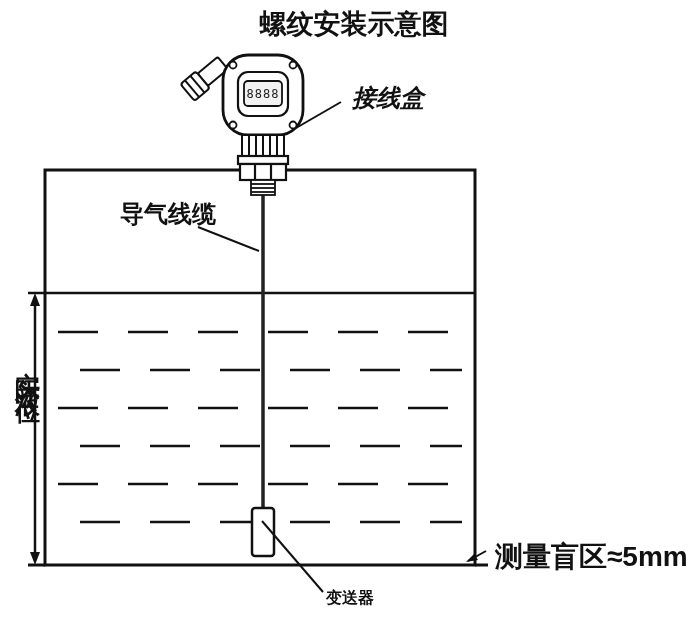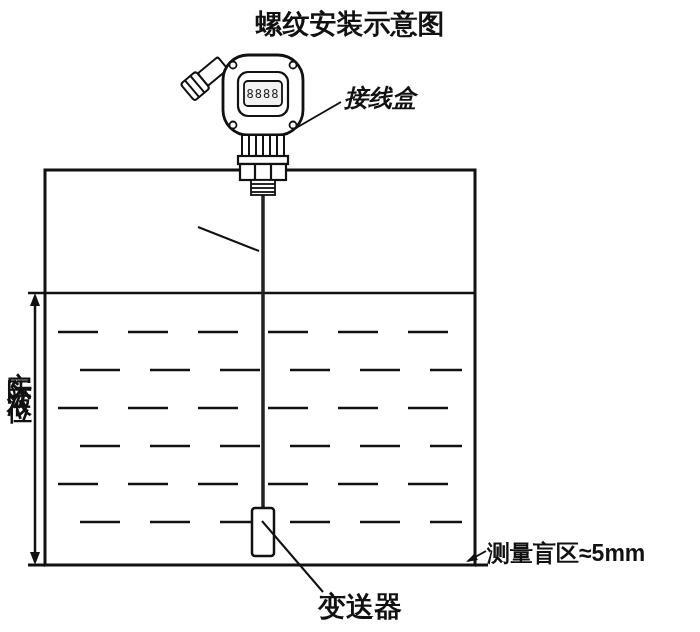--- a/index.html
+++ b/index.html
@@ -10,39 +10,40 @@
     font-family:"Liberation Sans","DejaVu Sans",sans-serif;
     color:#111;
     overflow:hidden;
   }
   #diagram-svg{position:absolute;left:0;top:0;}
   .lbl{
     position:absolute;
     color:#111;
     white-space:nowrap;
     font-weight:600;
+    padding-left:8px;
   }
   .lbl-title{
     left:0;right:0;top:6px;
     text-align:center;
     font-size:27px;
     font-weight:700;
   }
   .lbl-junction{left:344px;top:82px;font-size:24px;font-style:italic;}
   .lbl-aircable{left:112px;top:198px;font-size:24px;}
   .lbl-level{
     left:4px;top:352px;
     writing-mode:vertical-rl;
     text-orientation:upright;
     font-size:25px;
     letter-spacing:9px;
     font-weight:700;
   }
-  .lbl-blind{left:487px;top:538px;font-size:23px;}
-  .lbl-transmitter{left:318px;top:588px;font-size:28px;}
+  .lbl-blind{left:487px;top:538px;font-size:28px;}
+  .lbl-transmitter{left:318px;top:588px;font-size:16px;}
   .display-text{
     font-family:"DejaVu Sans Mono",monospace;
     font-size:12px;
     letter-spacing:1px;
     fill:#222;
   }
 </style>
 </head>
 <body>
 
@@ -130,20 +131,21 @@
       <line x1="323" y1="592" x2="262" y2="521"></line>
       <line x1="486" y1="551" x2="468" y2="561"></line>
       <polygon points="466,562 478,560 474,554" fill="#111" stroke="none"></polygon>
     </g>
   </svg>
 
   <div class="lbl lbl-title">螺纹安装示意图</div>
 
   <div class="lbl lbl-junction">接线盒</div>
 
+  <div class="lbl lbl-aircable">导气线缆</div>
 
   <div class="lbl lbl-level">实际液位</div>
 
   <div class="lbl lbl-blind">测量盲区≈5mm</div>
 
   <div class="lbl lbl-transmitter">变送器</div>
 
 </div>
 
 </body></html>

